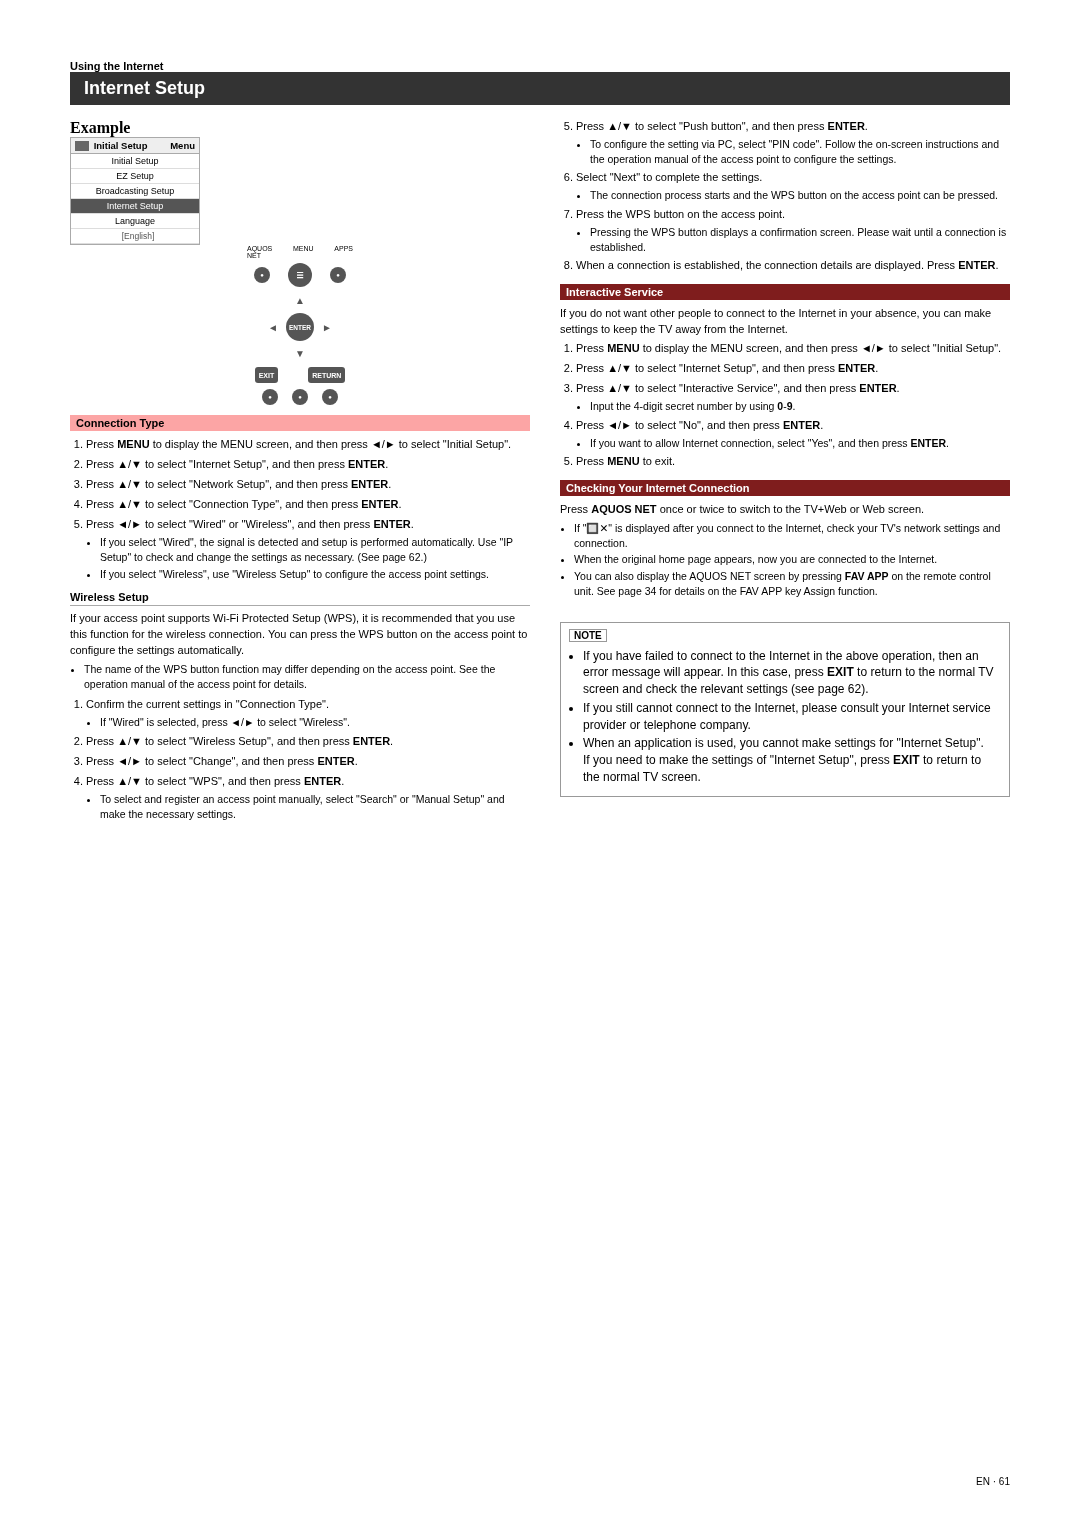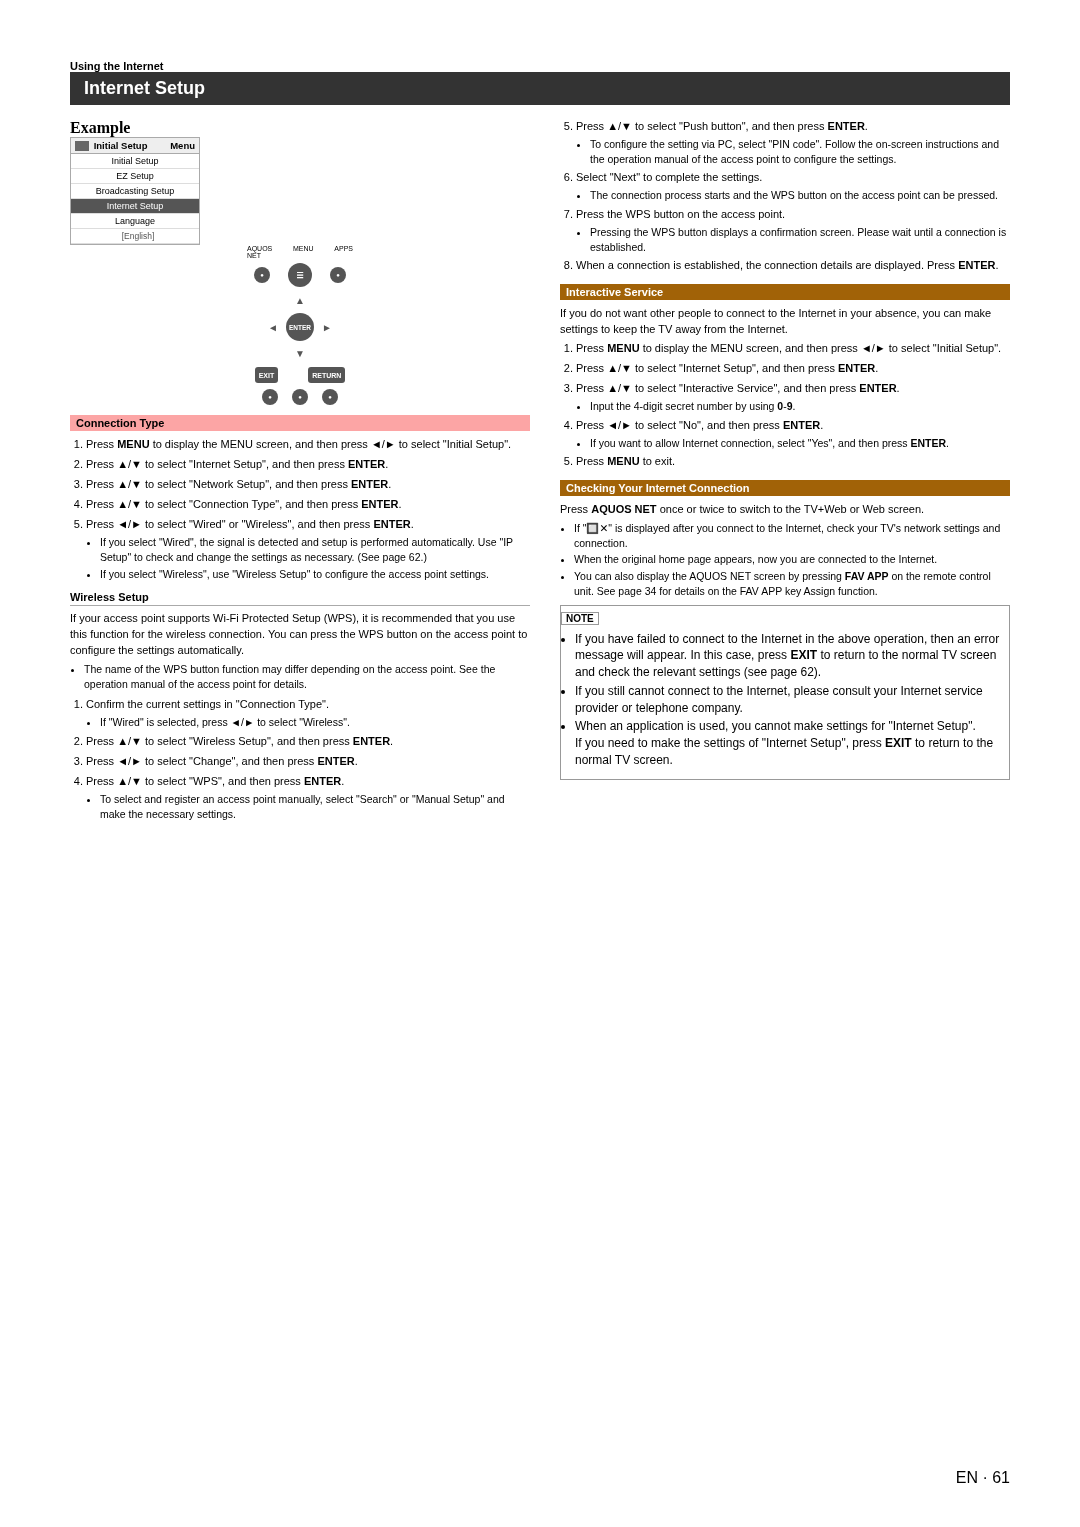--- a/index.html
+++ b/index.html
@@ -150,21 +150,21 @@
     }
     .section-header {
       background: #fca5a5;
       font-weight: bold;
       font-size: 11px;
       padding: 2px 6px;
       margin-bottom: 6px;
       margin-top: 10px;
     }
     .section-header.dark {
-      background: #a16207;
+      background: #7f1d1d;
       color: #fff;
     }
     .subsection-header {
       font-weight: bold;
       font-size: 11px;
       border-bottom: 1px solid #aaa;
       padding-bottom: 2px;
       margin-bottom: 5px;
       margin-top: 10px;
     }
@@ -184,40 +184,40 @@
     }
     ul li {
       list-style: disc;
       margin-bottom: 2px;
       line-height: 1.4;
       font-size: 10.5px;
     }
     .bold { font-weight: bold; }
     .note-box {
       border: 1px solid #999;
-      padding: 6px 0;
-      margin-top: 6px;
+      padding: 6px 8px;
+      margin-top: 23px;
       font-size: 10.5px;
     }
     .note-label {
       font-weight: bold;
       font-size: 10px;
       border: 1px solid #999;
       display: inline-block;
       padding: 0px 4px;
       margin-bottom: 4px;
     }
     .note-box ul li {
       font-size: 12px;
     }
     .page-footer {
       position: absolute;
       bottom: 40px;
       right: 70px;
-      font-size: 16px;
+      font-size: 10px;
     }
     p.line { margin-bottom: 3px; line-height: 1.45; font-size: 11px; }
   </style>
 </head>
 <body>
 
 <div>
   <span class="bold">Using the Internet</span>
 </div>
 

